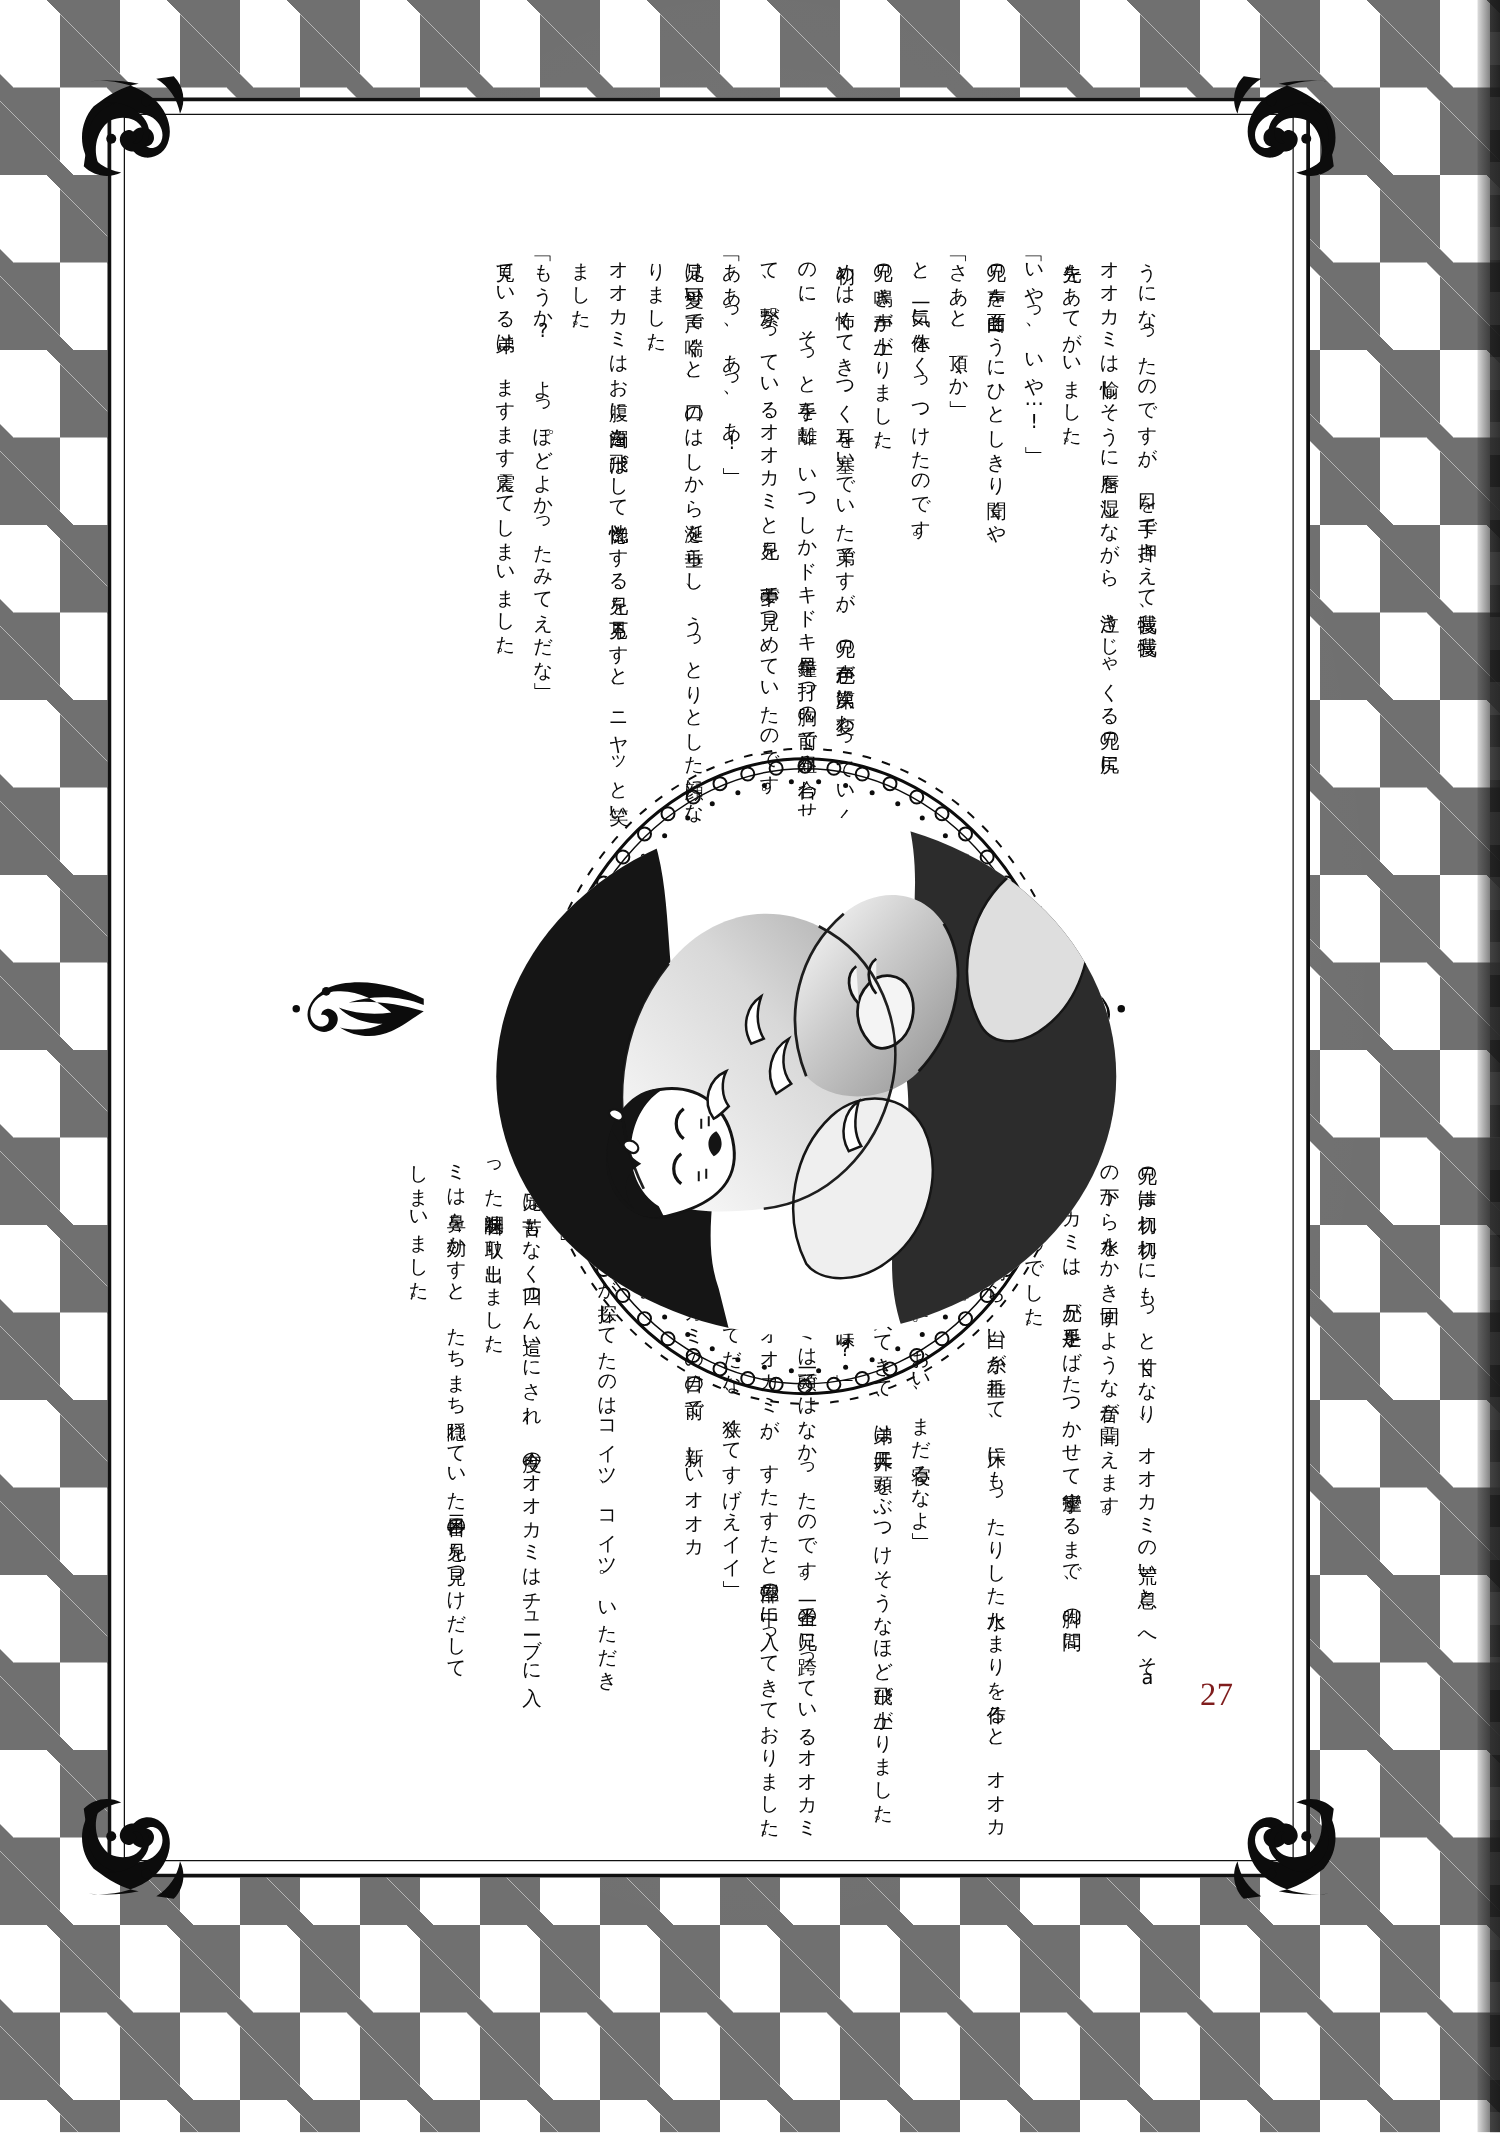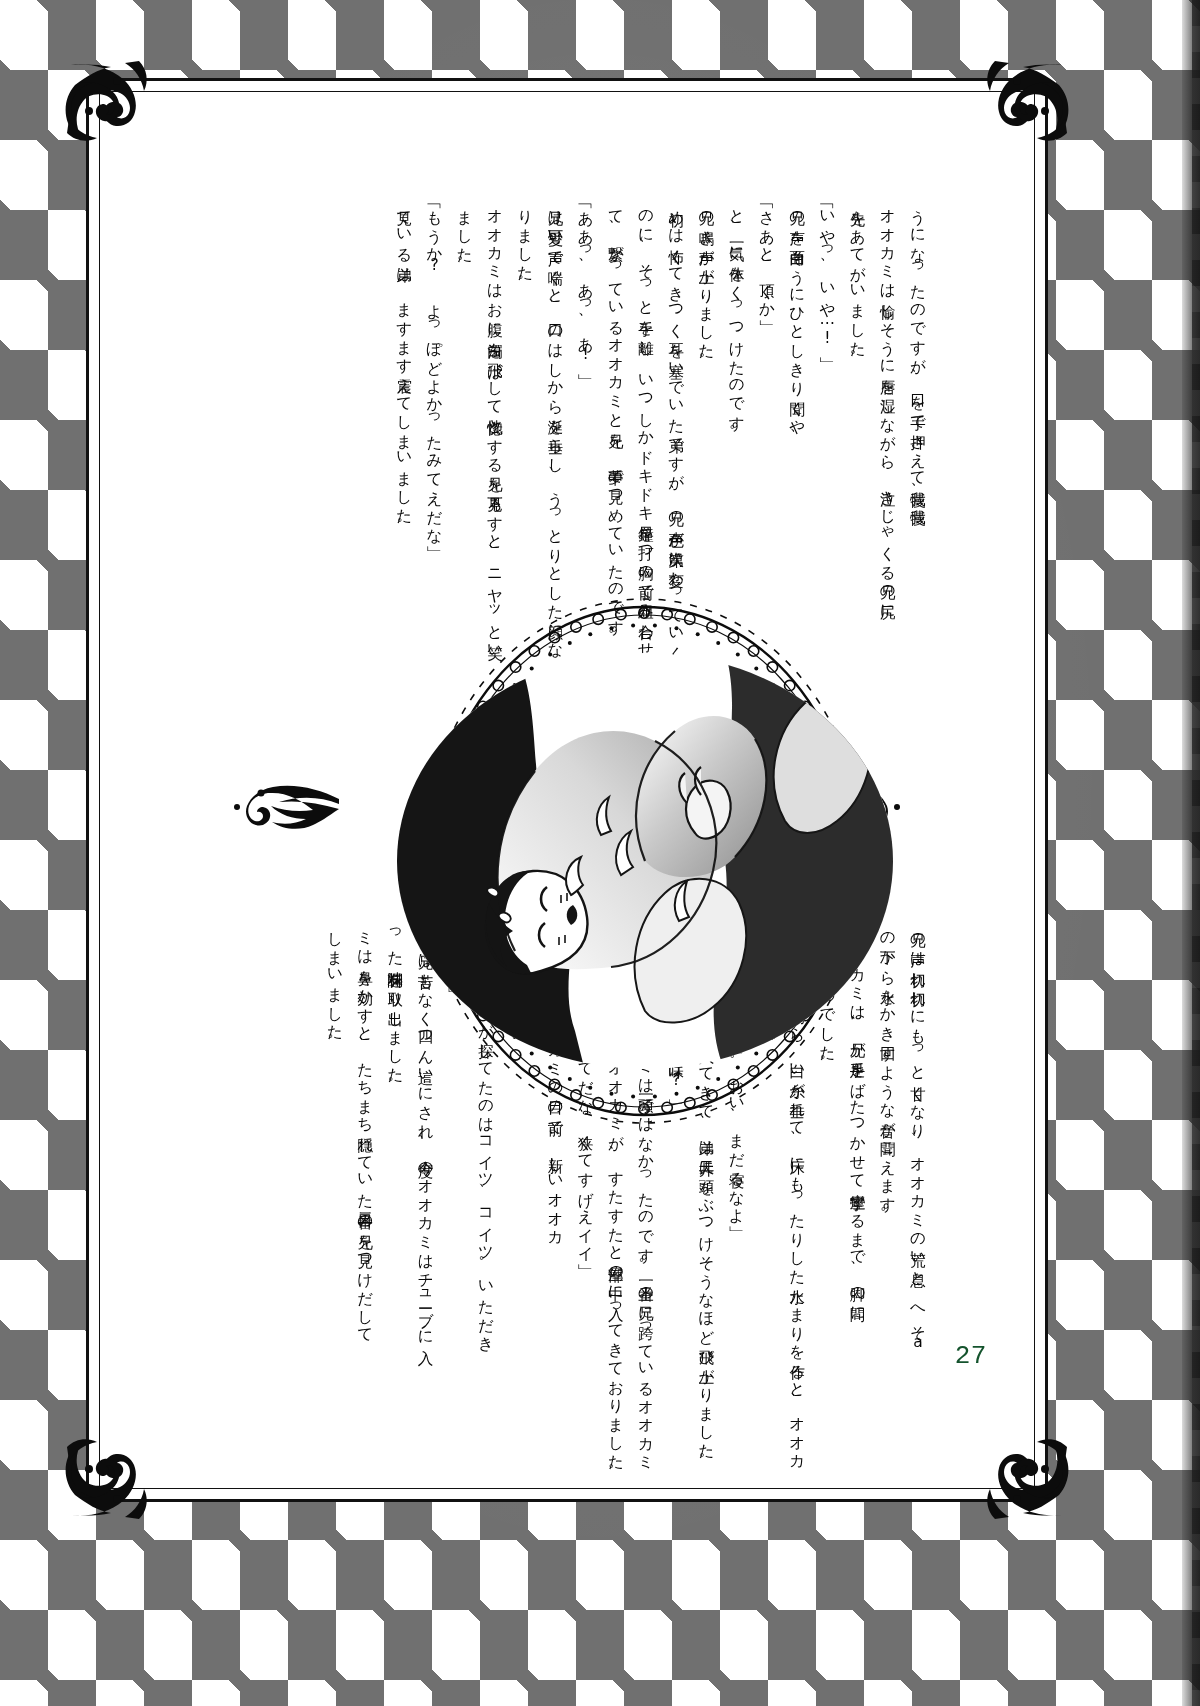--- a/index.html
+++ b/index.html
@@ -144,23 +144,23 @@
     overflow: hidden;
     transform: rotate(-90deg);
   }
   #illus-art svg { display:block; width: 420px; height: 500px; }
 
   
   #page-number {
     position: absolute;
     right: 58px;
     bottom: 128px;
-    font-family: Liberation Mono, monospace;
+    font-family: Liberation Serif, serif;
     font-size: 26px;
-    color: #14532d;
+    color: #7f1d1d;
     letter-spacing: 0.02em;
   }
 </style>
 </head>
 <body>
 
 <div id="page">
 
   <div id="bg-diamonds"></div>
   <div id="bg-wash"></div>

